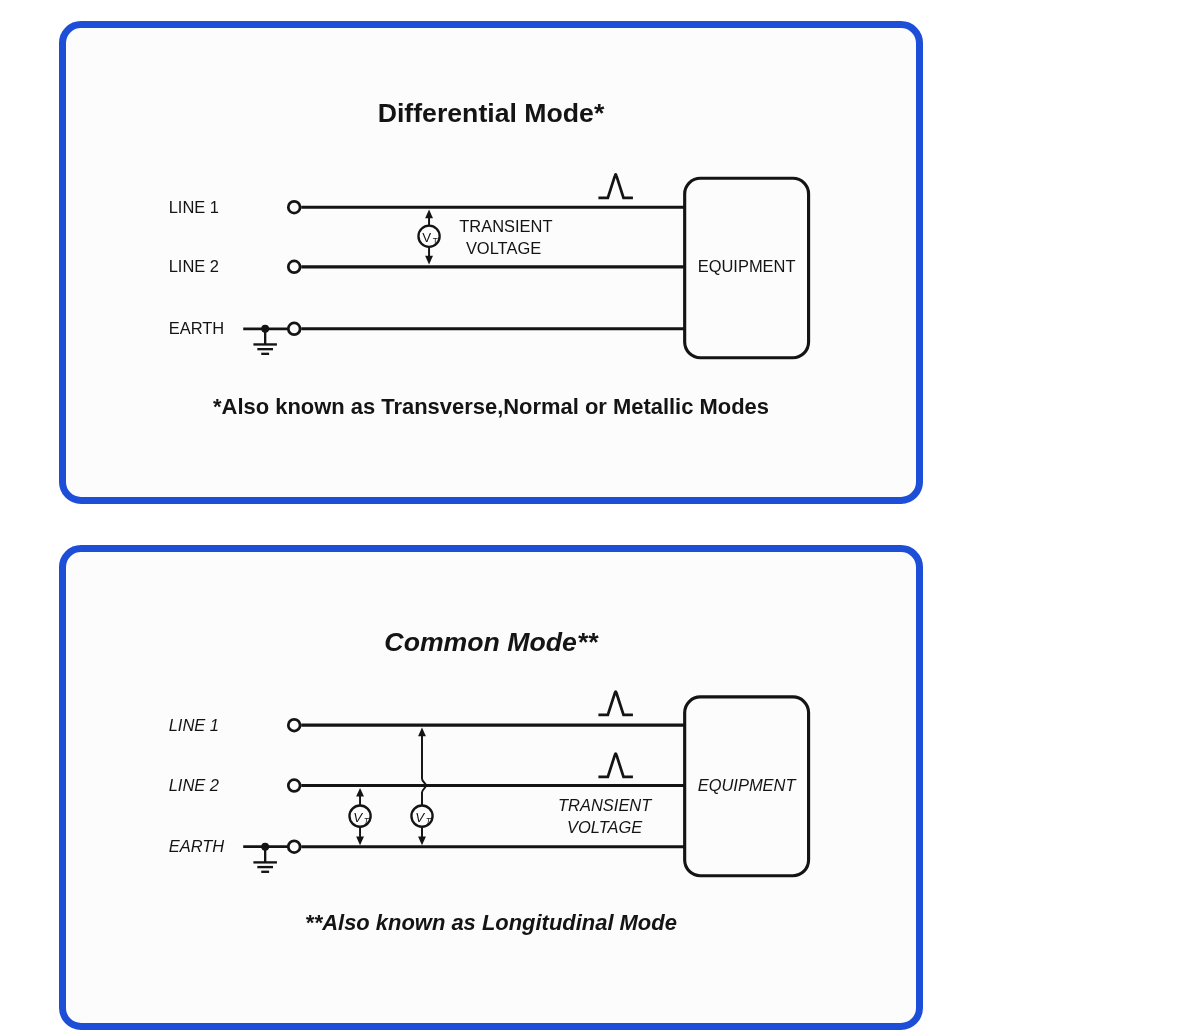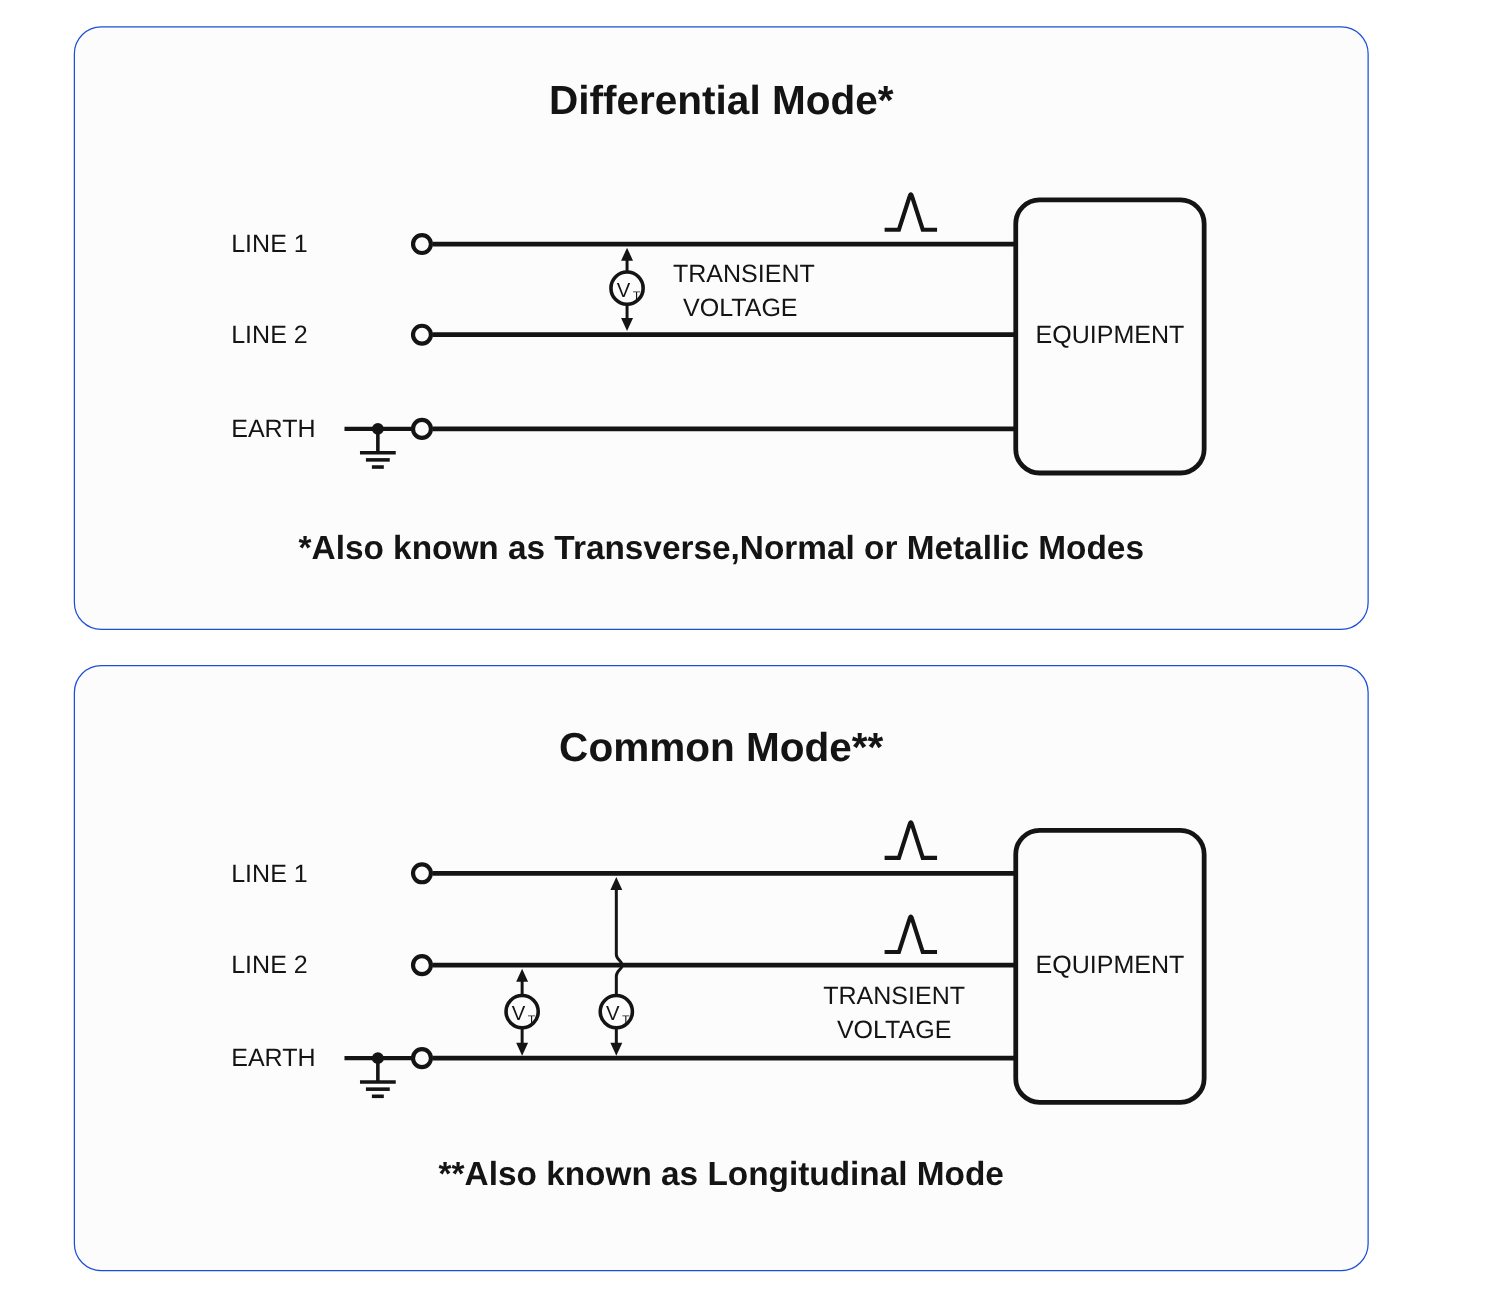--- a/index.html
+++ b/index.html
@@ -1,22 +1,22 @@
 <!DOCTYPE html>
 <html><head>
 <meta charset="utf-8">
 <style>
   * { margin:0; padding:0; box-sizing:border-box; }
   html,body { width:1200px; height:1036px; background:#ffffff; overflow:hidden;
               font-family:"Liberation Sans", sans-serif; }
   .stage { position:relative; width:1200px; height:1036px; background:#ffffff; }
-  .panel { position:absolute; left:59px; width:1036px; background:#fcfcfc;
-           border:1px solid #1d4ed8; border-radius:22px; }
+  .panel { position:absolute; left:59px; width:864px; background:#fcfcfc;
+           border:7px solid #1d4ed8; border-radius:22px; }
   #panel-differential { top:21px;  height:483px; }
-  #panel-common       { top:532px; height:485px; }
+  #panel-common       { top:545px; height:485px;font-style:italic; }
   .panel svg { position:absolute; inset:0; width:100%; height:100%; display:block; }
 
   
   .wire   { stroke:#141414; stroke-width:4; fill:none; }
   .lead   { stroke:#141414; stroke-width:3.5; fill:none; }
   .term   { fill:#fcfcfc; stroke:#141414; stroke-width:3.5; }
   .dot    { fill:#141414; stroke:none; }
   .gnd    { stroke:#141414; stroke-width:3; fill:none; }
   .aline  { stroke:#141414; stroke-width:2.5; fill:none; }
   .ahead  { fill:#141414; stroke:none; }

